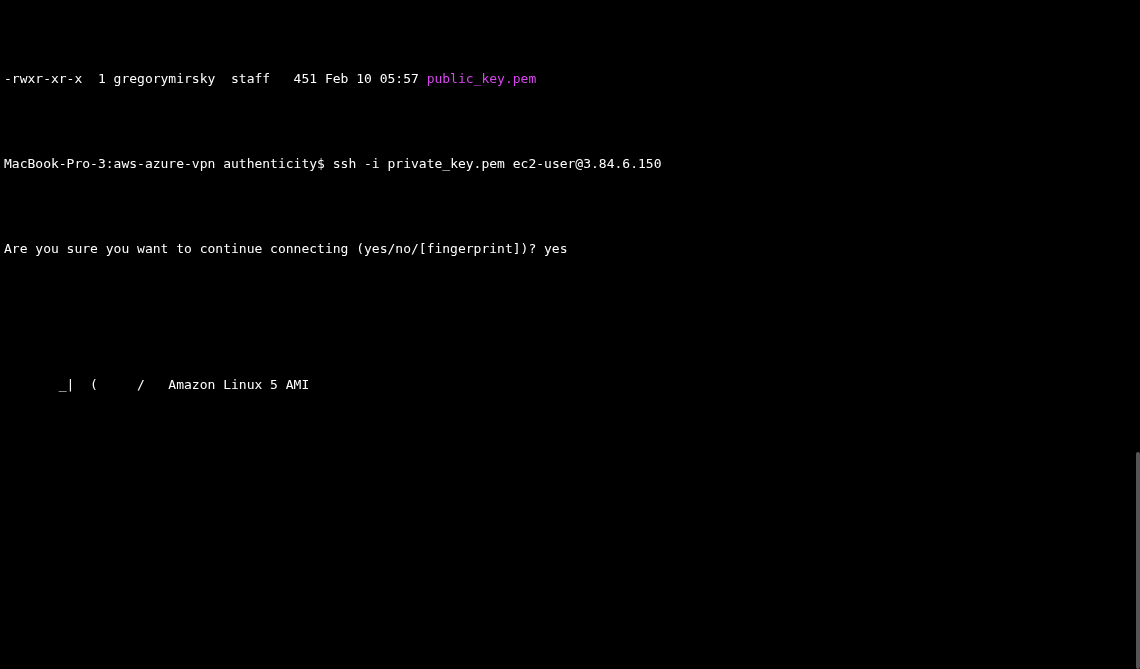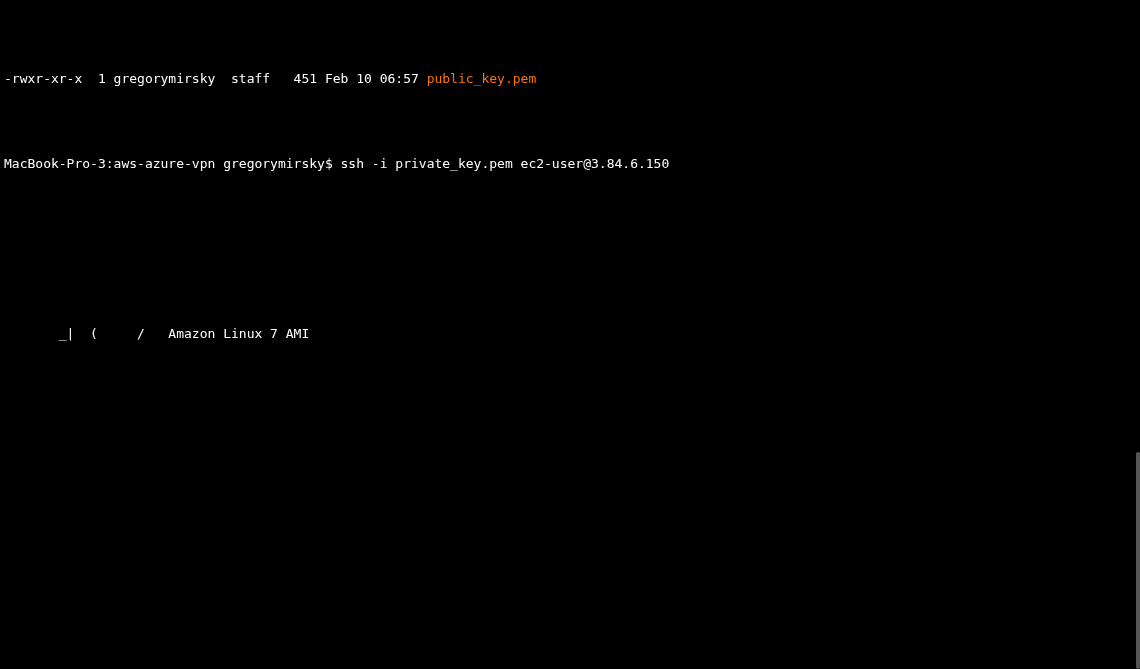--- a/index.html
+++ b/index.html
@@ -20,21 +20,21 @@
     font-size:13px;
     line-height:17px;
     padding:2px 0 0 4px;
     white-space:pre;
     position:relative;
   }
   .line{
     min-height:17px;
     white-space:pre;
   }
-  .red{ color:#f97316; }
+  .red{ color:#d946ef; }
   .scrollbar{
     position:absolute;
     right:0;
     top:0;
     width:4px;
     height:100%;
   }
   .scrollbar-thumb{
     position:absolute;
     right:0;
@@ -44,30 +44,31 @@
     background:#555;
     border-radius:2px;
   }
 </style>
 </head>
 <body>
 
 <div class="term">
 
   
-  <div class="line"><span>-rwxr-xr-x  1 gregorymirsky  staff   451 Feb 10 06:57 </span><span class="red">public_key.pem</span></div>
+  <div class="line"><span>-rwxr-xr-x  1 gregorymirsky  staff   451 Feb 10 05:57 </span><span class="red">public_key.pem</span></div>
 
   
-  <div class="line"><span>MacBook-Pro-3:aws-azure-vpn gregorymirsky$ </span><span>ssh -i private_key.pem ec2-user@3.84.6.150</span></div>
+  <div class="line"><span>MacBook-Pro-3:aws-azure-vpn authenticity$ </span><span>ssh -i private_key.pem ec2-user@3.84.6.150</span></div>
 
   
+  <div class="line">Are you sure you want to continue connecting (yes/no/[fingerprint])? yes</div>
 
   
   <div class="line"></div>
-  <div class="line">       _|  (     /   Amazon Linux 7 AMI</div>
+  <div class="line">       _|  (     /   Amazon Linux 5 AMI</div>
   
 
   
   
 
   
   
 
   
   

